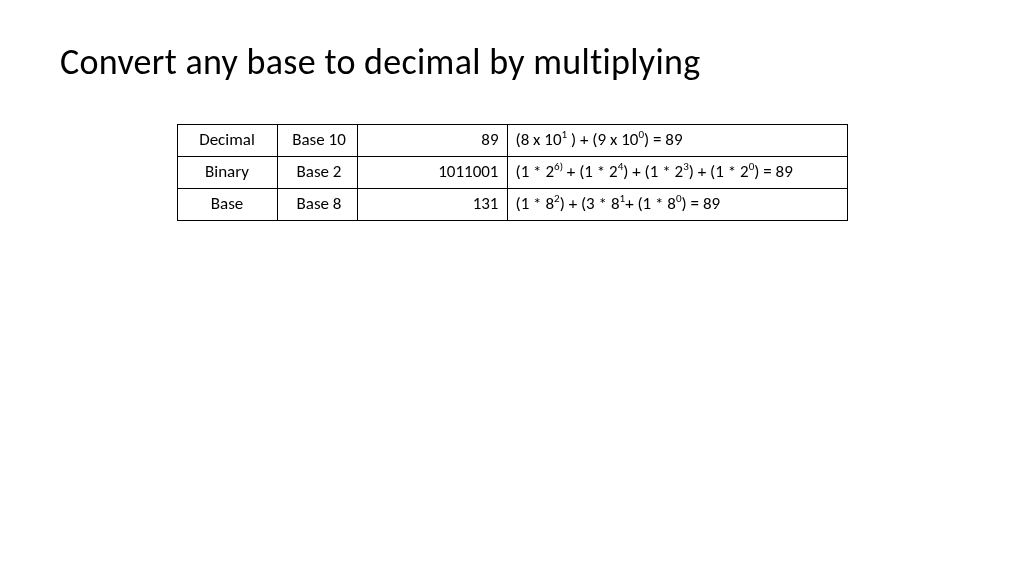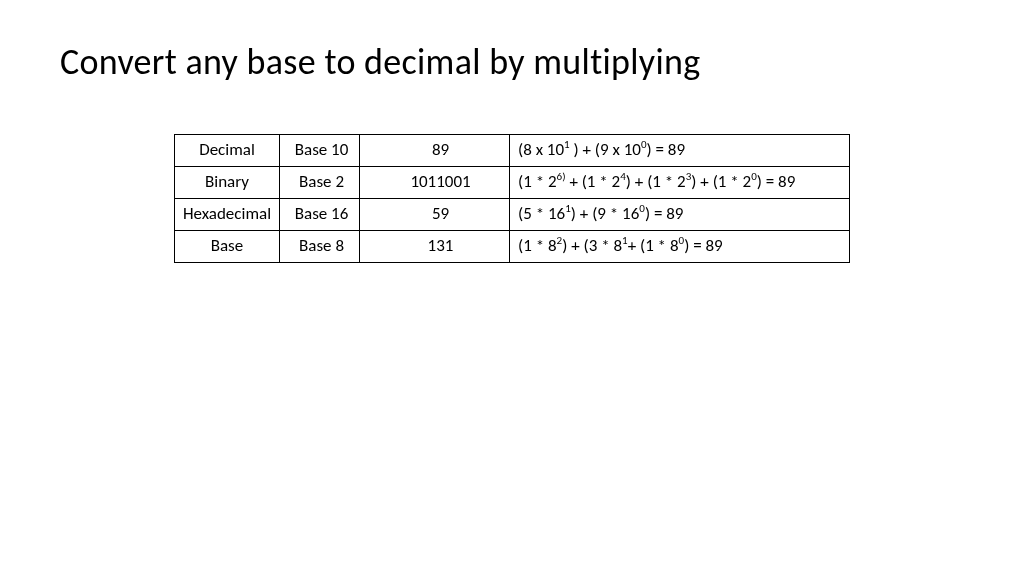--- a/index.html
+++ b/index.html
@@ -11,40 +11,40 @@
       width: 1024px;
       height: 576px;
       background: #ffffff;
       font-family: Calibri, "Segoe UI", Arial, sans-serif;
       color: #000000;
       padding: 40px 60px;
     }
     .title {
       font-size: 36px;
       font-weight: 400;
-      margin-bottom: 50px;
+      margin-bottom: 40px;
       letter-spacing: 0.3px;
     }
     .table-wrap {
       display: flex;
       justify-content: center;
     }
     table {
       border-collapse: collapse;
       font-size: 17px;
     }
     td {
       border: 1px solid #000000;
       padding: 4px 8px;
       vertical-align: top;
       line-height: 1.35;
     }
     .col-name { width: 100px; text-align: center; }
     .col-base { width: 80px; text-align: center; padding-left: 12px; }
-    .col-val  { width: 150px; text-align: center; padding-left: 20px; }
+    .col-val  { width: 150px; text-align: right; padding-left: 20px; }
     .col-expr { width: 340px; text-align: left; padding-left: 8px; }
     sup {
       font-size: 0.65em;
       vertical-align: super;
       line-height: 0;
     }
   </style>
 </head>
 <body>
 
@@ -59,26 +59,20 @@
         <td class="col-val">89</td>
         <td class="col-expr">(8 x 10<sup>1</sup> ) + (9 x 10<sup>0</sup>)  =    89</td>
       </tr>
       <tr>
         <td class="col-name">Binary</td>
         <td class="col-base">Base 2</td>
         <td class="col-val">1011001</td>
         <td class="col-expr">(1 * 2<sup>6)</sup> + (1 * 2<sup>4</sup>) + (1 * 2<sup>3</sup>) + (1 * 2<sup>0</sup>) = 89</td>
       </tr>
       <tr>
-        <td class="col-name">Hexadecimal</td>
-        <td class="col-base">Base 16</td>
-        <td class="col-val">59</td>
-        <td class="col-expr">(5 * 16<sup>1</sup>)  + (9 * 16<sup>0</sup>) = 89</td>
-      </tr>
-      <tr>
         <td class="col-name">Base</td>
         <td class="col-base">Base 8</td>
         <td class="col-val">131</td>
         <td class="col-expr">(1 * 8<sup>2</sup>) + (3 * 8<sup>1</sup>+ (1 * 8<sup>0</sup>) = 89</td>
       </tr>
     </tbody>
   </table>
 </div>
 
 </body></html>

